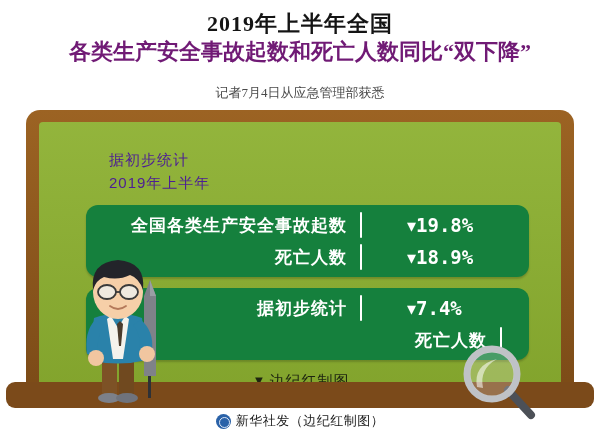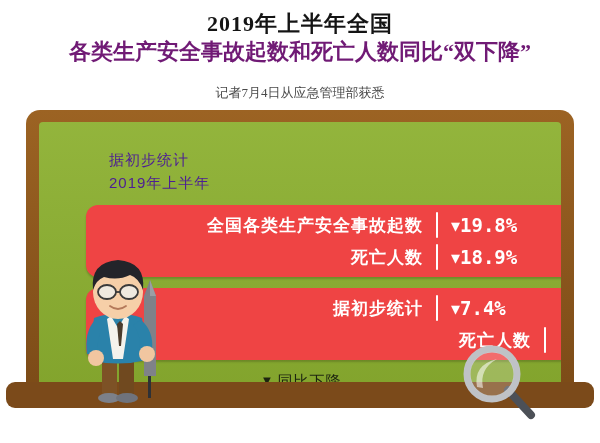--- a/index.html
+++ b/index.html
@@ -56,23 +56,22 @@
   
   .note{
     position:absolute;left:70px;top:26px;
     color:#4c1d95;font-size:15px;line-height:1.55;
     letter-spacing:1px;font-weight:500;
   }
 
   
   .panel{
     position:absolute;left:47px;width:443px;
-    background:#ef4444;border-radius:12px;
+    background:#15803d;border-radius:12px;
     box-shadow:0 2px 2px rgba(0,0,0,.18);
-    padding-left:44px;
   }
   .panel-1{top:83px;height:72px;}
   .panel-2{top:166px;height:72px;}
 
   .row{
     position:absolute;right:14px;display:flex;align-items:center;
     justify-content:flex-end;height:34px;
   }
   .row-a{top:3px;}
   .row-b{top:35px;justify-content:flex-end;}
@@ -82,21 +81,21 @@
     white-space:nowrap;text-align:right;
   }
   .row-div{
     width:2px;height:26px;background:#ffffff;
     margin:0 13px 0 13px;border-radius:1px;flex:none;
   }
   .row-value{
     color:#ffffff;font-size:19px;font-weight:bold;
     font-family:"DejaVu Sans Mono","Liberation Mono",monospace;
     letter-spacing:0px;white-space:nowrap;
-    width:108px;text-align:left;
+    width:108px;text-align:left;margin-left:32px;
   }
   .tri{font-size:15px;vertical-align:1px;}
 
   
   .legend{
     position:absolute;left:0;top:250px;width:524px;
     text-align:center;color:#1d2410;font-size:15px;font-weight:500;
     letter-spacing:1px;
   }
   .legend .tri{font-size:13px;margin-right:3px;}
@@ -162,21 +161,21 @@
           <span class="row-label">据初步统计</span>
           <span class="row-div"></span>
           <span class="row-value"><span class="tri">▼</span><span>7.4%</span></span>
         </div>
         <div class="row row-b">
           <span class="row-label">死亡人数</span>
           <span class="row-div"></span>
         </div>
       </div>
 
-      <div class="legend"><span class="tri">▼</span><span>同比下降</span></div>
+      <div class="legend"><span class="tri">▼</span><span>边纪红制图</span></div>
     </div>
   </div>
 
   <div class="board-ledge"></div>
 
   <svg class="person" viewBox="0 0 96 147">
 
     <g>
       <path d="M78 22 L84 38 L84 118 L72 118 L72 38 Z" fill="#7f8289"></path>
       <path d="M78 22 L84 38 L78 38 Z" fill="#9b9ea4"></path>
@@ -205,14 +204,18 @@
     <path d="M38 48 q8 6 16 0" stroke="#b4795a" stroke-width="1.8" fill="none" stroke-linecap="round"></path>
   </svg>
 
   <svg class="magnifier" viewBox="0 0 90 75">
     <line x1="53" y1="45" x2="76" y2="70" stroke="#4c5057" stroke-width="8" stroke-linecap="round"></line>
     <circle cx="37" cy="29" r="25" fill="none" stroke="#bfc2c6" stroke-width="7"></circle>
     <circle cx="37" cy="29" r="22" fill="rgba(255,255,255,0.22)"></circle>
     <path d="M22 42 q-4 -22 20 -28 q-18 10 -14 29 Z" fill="rgba(255,255,255,0.55)"></path>
   </svg>
 
+  <div class="credit">
+    <span class="credit-logo"></span>
+    <span>新华社发（边纪红制图）</span>
+  </div>
 
 </div>
 
 </body></html>

